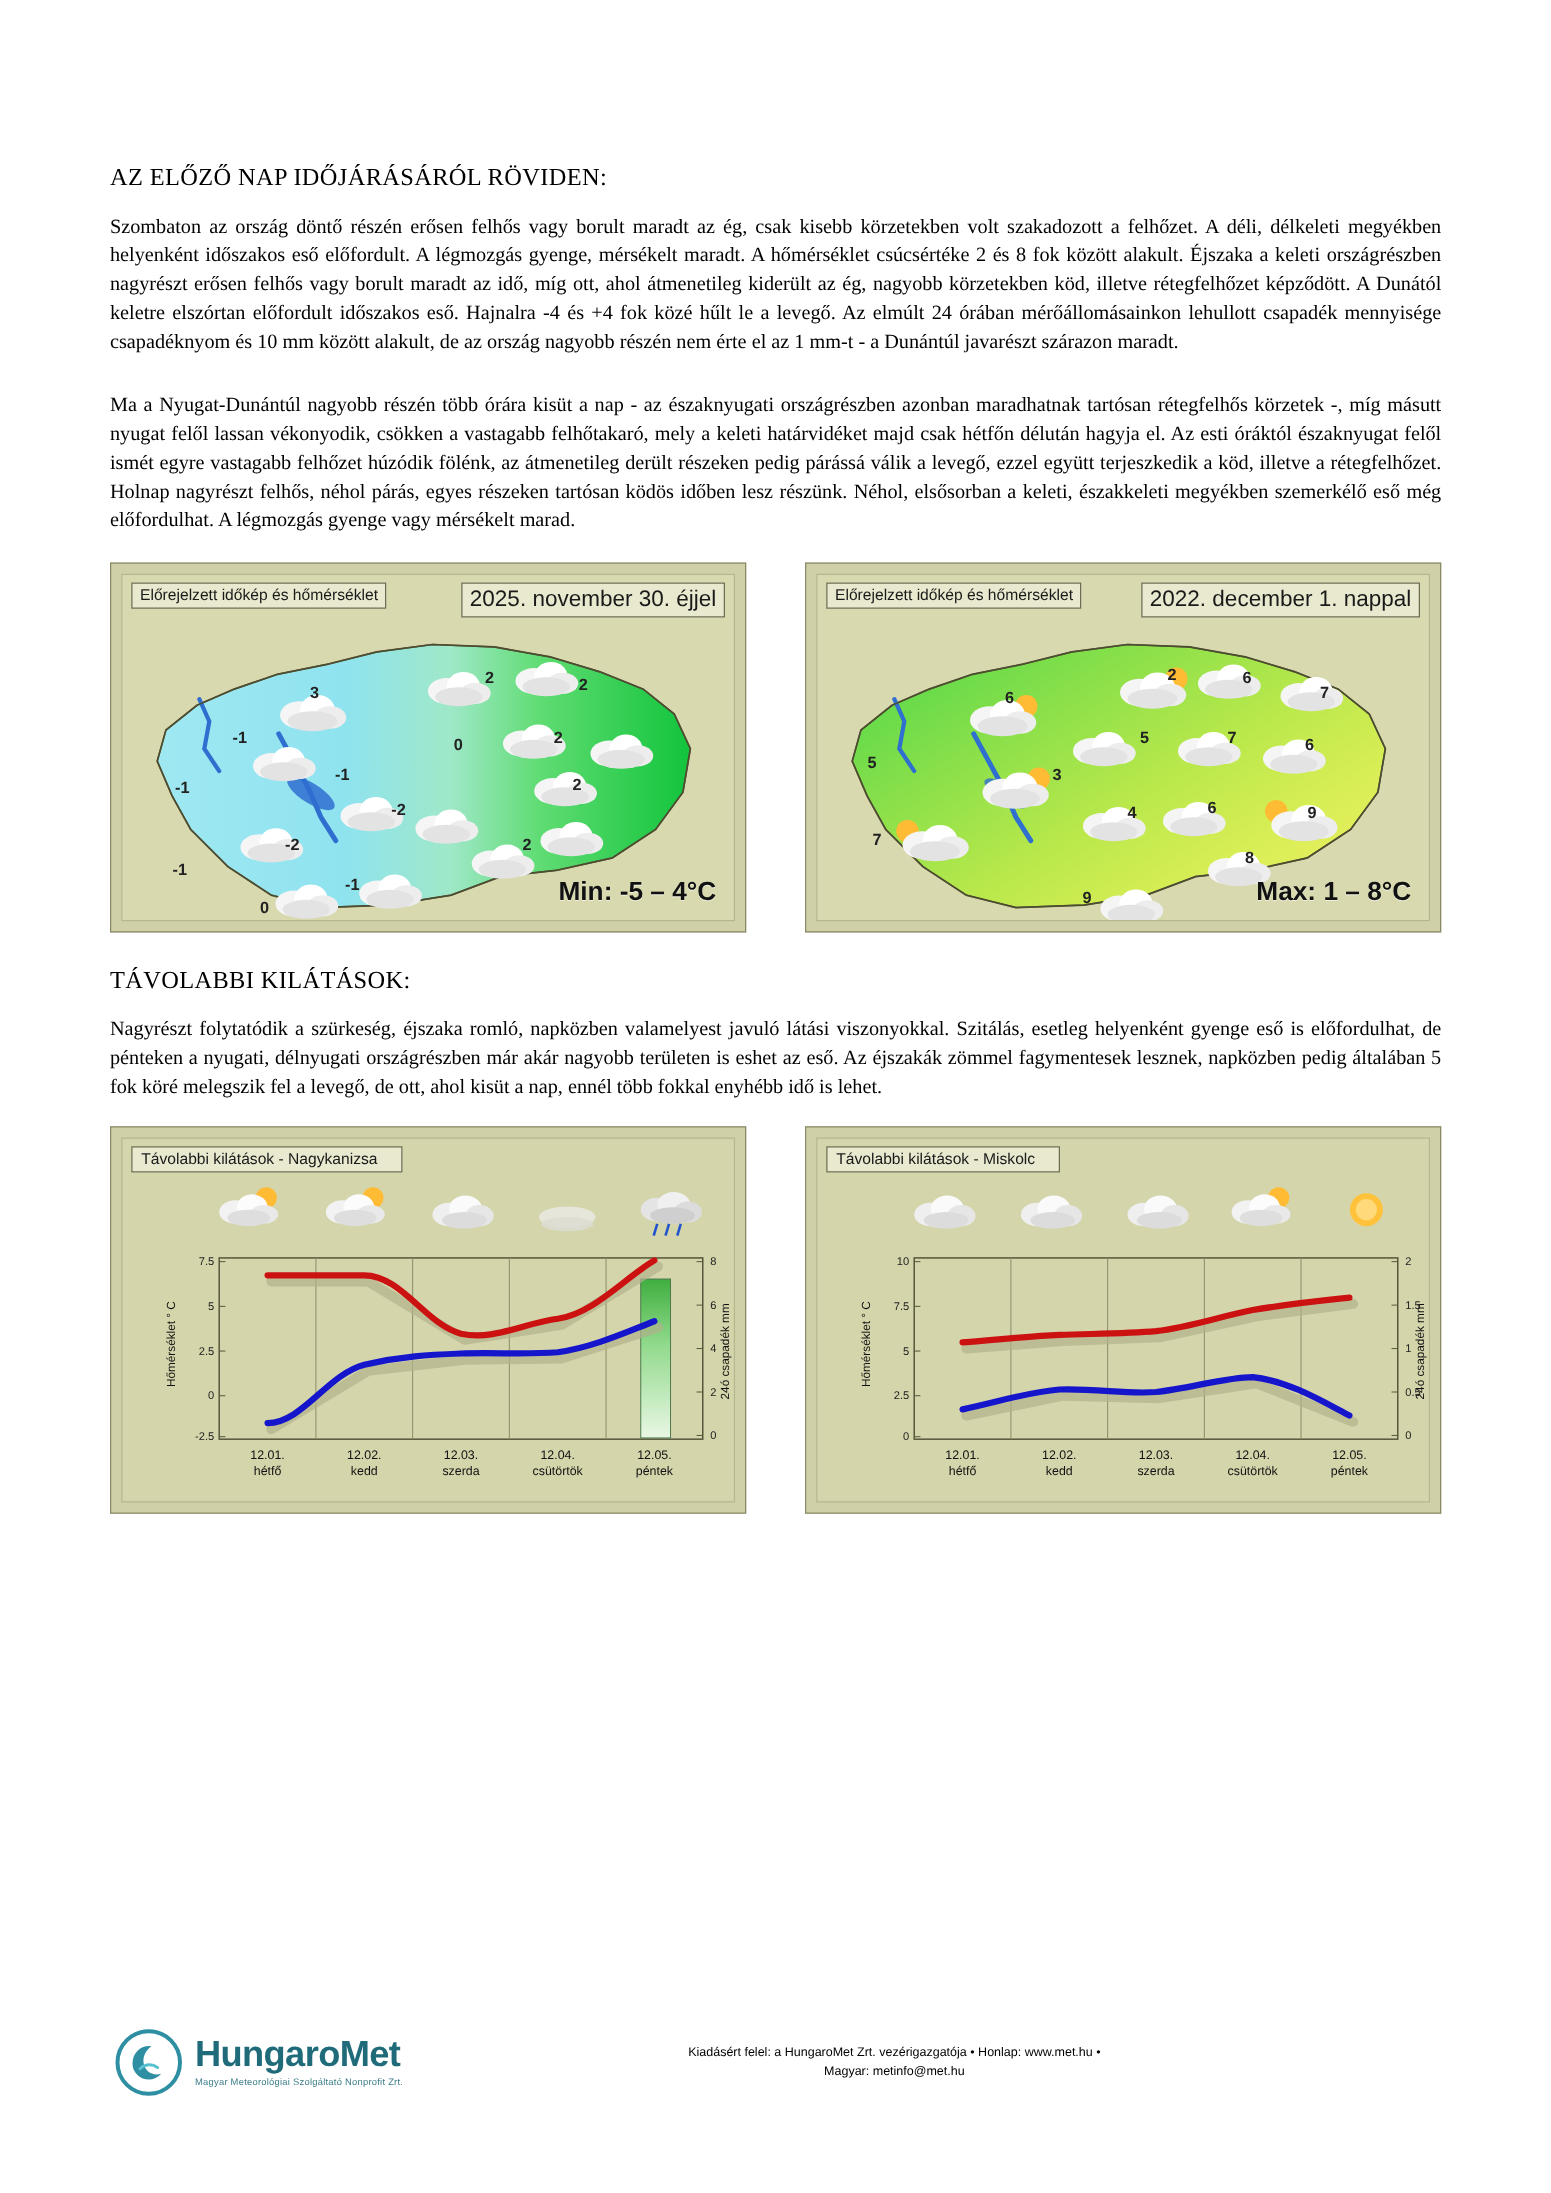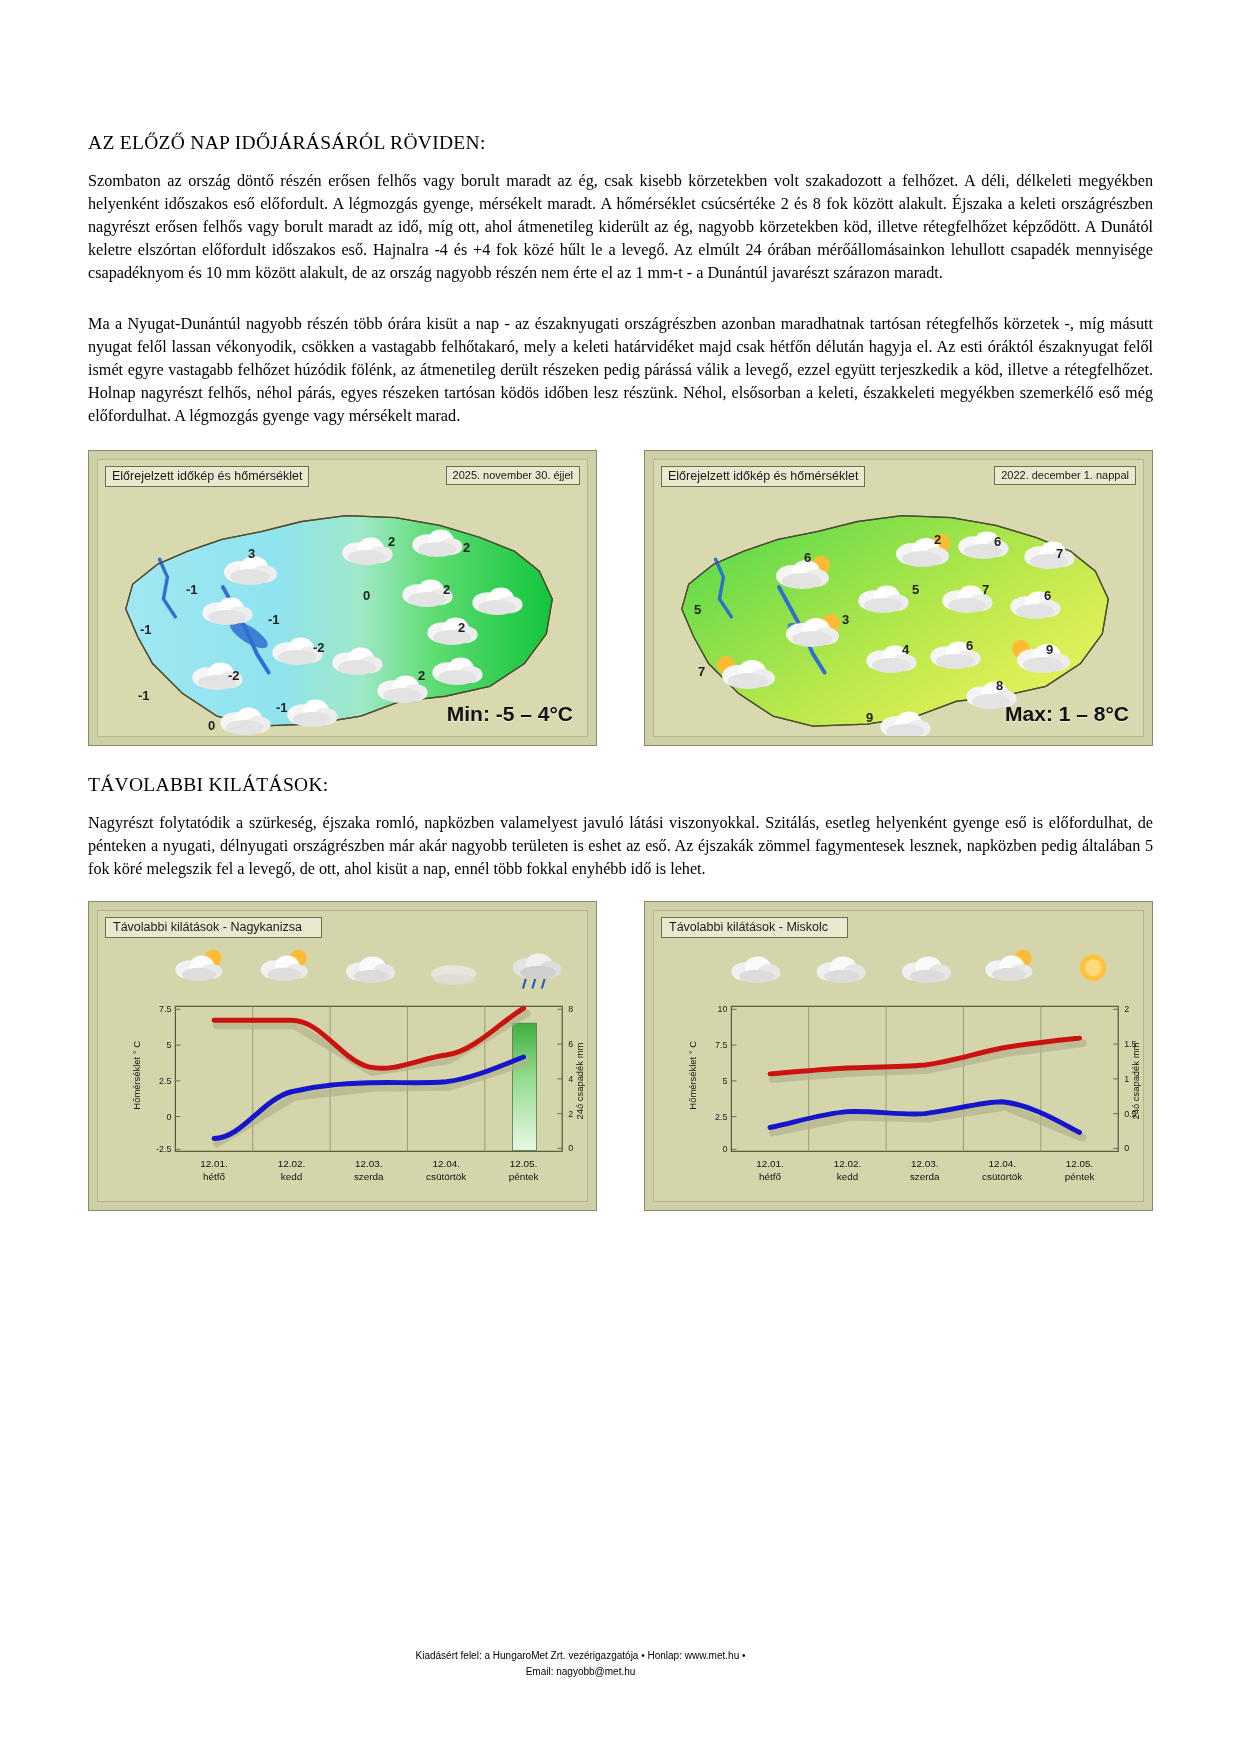--- a/index.html
+++ b/index.html
@@ -81,21 +81,21 @@
     color: #1a1a1a;
     z-index: 20;
   }
   .map-date {
     position: absolute;
     top: 6px;
     right: 7px;
     background: #e9e9cf;
     border: 1px solid #6d6d52;
     font-family: "Liberation Sans", sans-serif;
-    font-size: 11px;
+    font-size: 18px;
     padding: 2px 6px 3px 6px;
     color: #1a1a1a;
     z-index: 20;
   }
   .map-minmax {
     position: absolute;
     right: 14px;
     bottom: 10px;
     font-family: "Liberation Sans", sans-serif;
     font-size: 21px;
@@ -757,18 +757,29 @@
                 <text x="429" y="271">péntek</text>
             </g>
           </svg>
         </div>
       </div>
     </div>
 
   </div>
 
   <div class="footer">
+    <div class="logo-wrap">
+      <svg width="62" height="58" viewBox="0 0 62 58">
+        <circle cx="31" cy="29" r="25" fill="none" stroke="#2e8fa3" stroke-width="3.2"></circle>
+        <path d="M18,30 C18,21 25,15 33,16 C28,20 26,25 27,30 C28,36 34,40 41,38 C36,44 27,44 22,39 C19,36 18,33 18,30 Z" fill="#2e8fa3"></path>
+        <path d="M24,34 C28,30 34,30 38,33" fill="none" stroke="#59c0cf" stroke-width="2.4" stroke-linecap="round"></path>
+      </svg>
+      <div class="logo-text">
+        <span class="logo-name">HungaroMet</span>
+        <span class="logo-sub">Magyar Meteorológiai Szolgáltató Nonprofit Zrt.</span>
+      </div>
+    </div>
     <div class="footer-text">
       <div>Kiadásért felel: a HungaroMet Zrt. vezérigazgatója • Honlap: www.met.hu •</div>
-      <div>Email: nagyobb@met.hu</div>
+      <div>Magyar: metinfo@met.hu</div>
     </div>
   </div>
 </div>
 
 </body></html>

